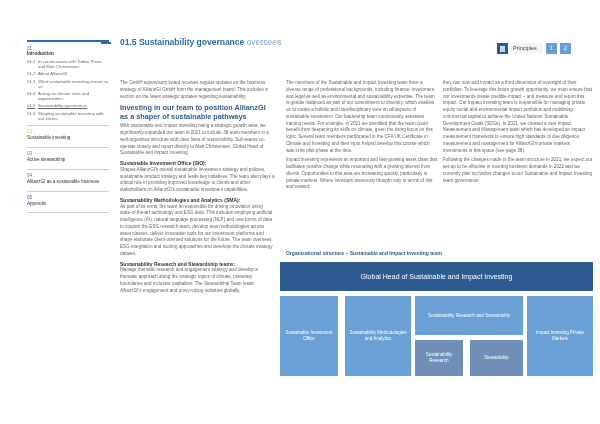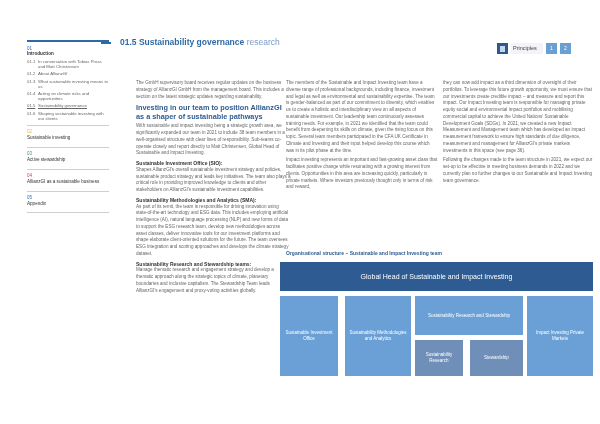--- a/index.html
+++ b/index.html
@@ -29,21 +29,21 @@
   .nav .picon { width: 11px; height: 11px; background: #2c5a8f; display: flex; align-items: center; justify-content: center; }
   .nav .picon span { width: 5px; height: 6px; background: #c6d6ea; display: block; }
   .nav .plabel { font-size: 5.5px; color: #444; padding: 0 6px 0 2px; height: 11px; line-height: 11px; background: #f2f4f7; }
   .nav .pg { width: 11px; height: 11px; background: #6a9fd4; color: #fff; font-size: 5px; line-height: 11px; text-align: center; }
 
   
   .col { position: absolute; font-size: 4.6px; line-height: 6.75px; color: #666; }
   .col p { margin-bottom: 3px; }
   .col h2 { font-size: 7.3px; line-height: 8.5px; color: #2e5c92; font-weight: bold; margin: 4px 0 2px; }
   .col h3 { font-size: 5px; line-height: 6.75px; color: #333; font-weight: bold; }
-  .col1 { left: 136px; top: 80px; width: 155px; }
+  .col1 { left: 120px; top: 80px; width: 155px; }
   .col2 { left: 286px; top: 80px; width: 152px; }
   .col3 { left: 443px; top: 80px; width: 152px; }
 
   .org-title { position: absolute; left: 286px; top: 250px; font-size: 5px; color: #2e5c92; font-weight: bold; white-space: nowrap; }
 
   
   .org { position: absolute; left: 280px; top: 260px; width: 320px; height: 140px; }
   .box { position: absolute; display: flex; align-items: center; justify-content: center; text-align: center; color: #fff; font-size: 4.5px; line-height: 6px; padding: 2px; }
   .b-head { left: 0; top: 2px; width: 313px; height: 29px; background: #2e5c92; font-size: 7px; }
   .b-sio { left: 0; top: 36px; width: 58px; height: 80px; background: #6aa0d6; }
@@ -102,21 +102,21 @@
     <div class="num" style="color:#2e6aa6">05</div>
     <div class="lbl">Appendix</div>
   </div>
   <div class="sb-last"></div>
 </nav>
 
 <div class="title-dash"></div>
 <h1 class="page-title">
   <b>01.5</b>
   <b>Sustainability governance</b>
-  <span class="cont">research</span>
+  <span class="cont">oversees</span>
 </h1>
 
 <div class="nav">
   <div class="picon">
       <span></span>
     </div>
   <div class="plabel">Principles</div>
   <div class="pg">1</div>
   <div class="pg">2</div>
 </div>

